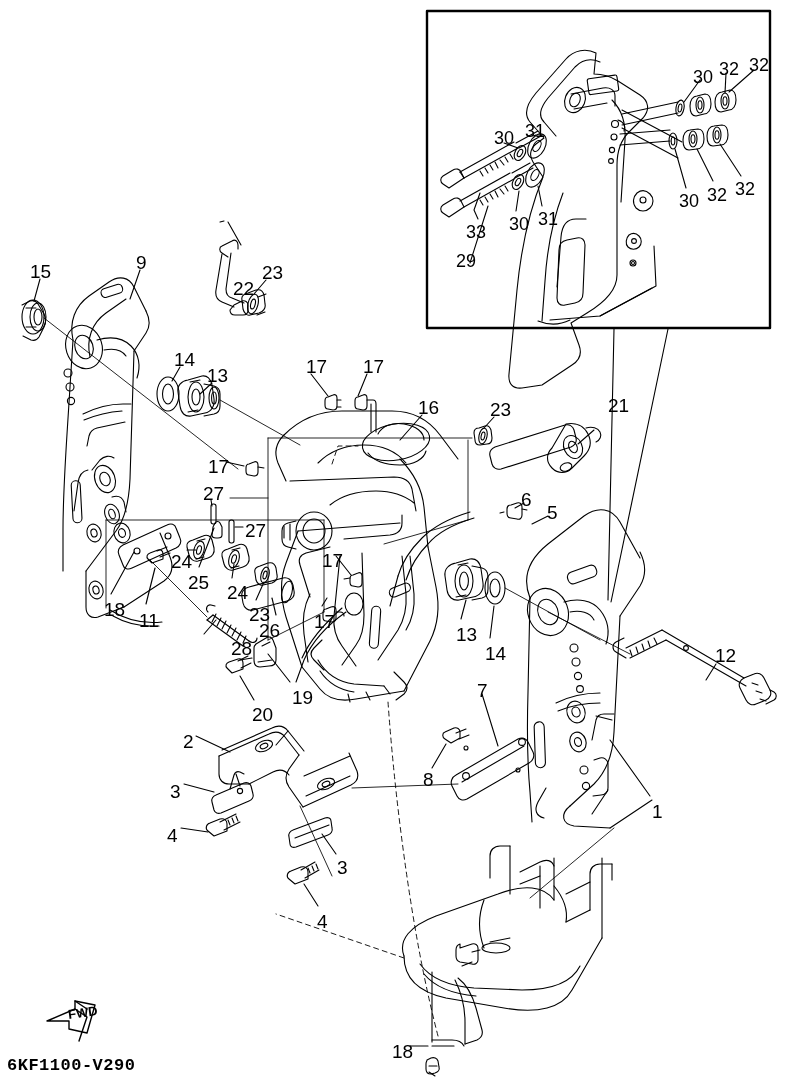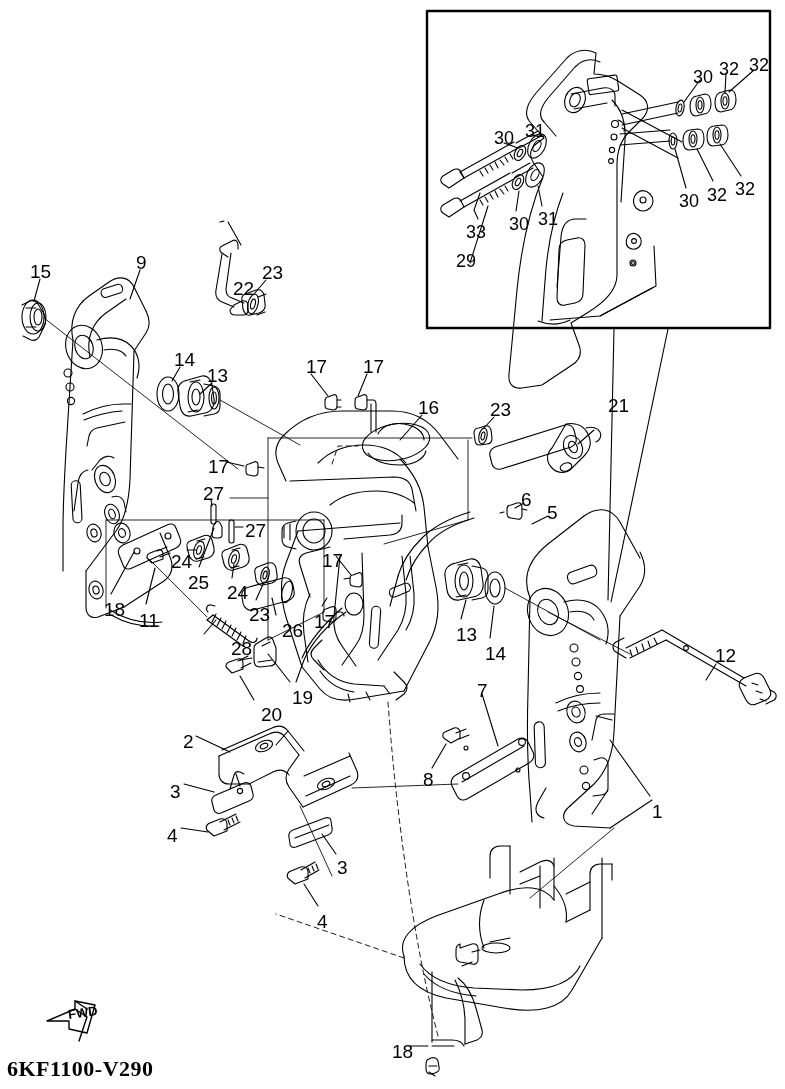--- a/index.html
+++ b/index.html
@@ -31,22 +31,22 @@
     white-space: nowrap;
     letter-spacing: 0px;
   }
   .callout-inset {
     font-size: 18px;
   }
   #part-number {
     position: absolute;
     left: 7px;
     top: 1056px;
-    font-family: Liberation Serif, serif;
-    font-size: 22px;
+    font-family: Liberation Mono, monospace;
+    font-size: 17px;
     font-weight: 700;
     color: #000000;
     letter-spacing: 0.5px;
     white-space: nowrap;
   }
   #fwd-label {
     position: absolute;
     left: 68px;
     top: 1005px;
     font-family: "Liberation Sans", sans-serif;
@@ -688,28 +688,28 @@
   <div class="callout" style="left:592px; top:396px;margin-left:16px;">21</div>
   <div class="callout" style="left:208px; top:457px;">17</div>
   <div class="callout" style="left:521px; top:490px;">6</div>
   <div class="callout" style="left:547px; top:503px;">5</div>
   <div class="callout" style="left:203px; top:484px;">27</div>
   <div class="callout" style="left:245px; top:521px;">27</div>
   <div class="callout" style="left:171px; top:552px;">24</div>
   <div class="callout" style="left:188px; top:573px;">25</div>
   <div class="callout" style="left:227px; top:583px;">24</div>
   <div class="callout" style="left:249px; top:605px;">23</div>
-  <div class="callout" style="left:282px; top:621px;">26</div>
+  <div class="callout" style="left:259px; top:621px;">26</div>
   <div class="callout" style="left:322px; top:551px;">17</div>
   <div class="callout" style="left:314px; top:612px;">17</div>
   <div class="callout" style="left:104px; top:600px;">18</div>
   <div class="callout" style="left:139px; top:611px;">11</div>
   <div class="callout" style="left:190px; top:639px;margin-left:41px;">28</div>
   <div class="callout" style="left:292px; top:688px;text-align:right;">19</div>
-  <div class="callout" style="left:261px; top:705px;">20</div>
+  <div class="callout" style="left:252px; top:705px;">20</div>
   <div class="callout" style="left:456px; top:625px;">13</div>
   <div class="callout" style="left:485px; top:644px;">14</div>
   <div class="callout" style="left:715px; top:646px;">12</div>
   <div class="callout" style="left:477px; top:681px;">7</div>
   <div class="callout" style="left:423px; top:770px;">8</div>
   <div class="callout" style="left:652px; top:802px;">1</div>
   <div class="callout" style="left:183px; top:732px;">2</div>
   <div class="callout" style="left:170px; top:782px;">3</div>
   <div class="callout" style="left:167px; top:826px;">4</div>
   <div class="callout" style="left:337px; top:858px;">3</div>

